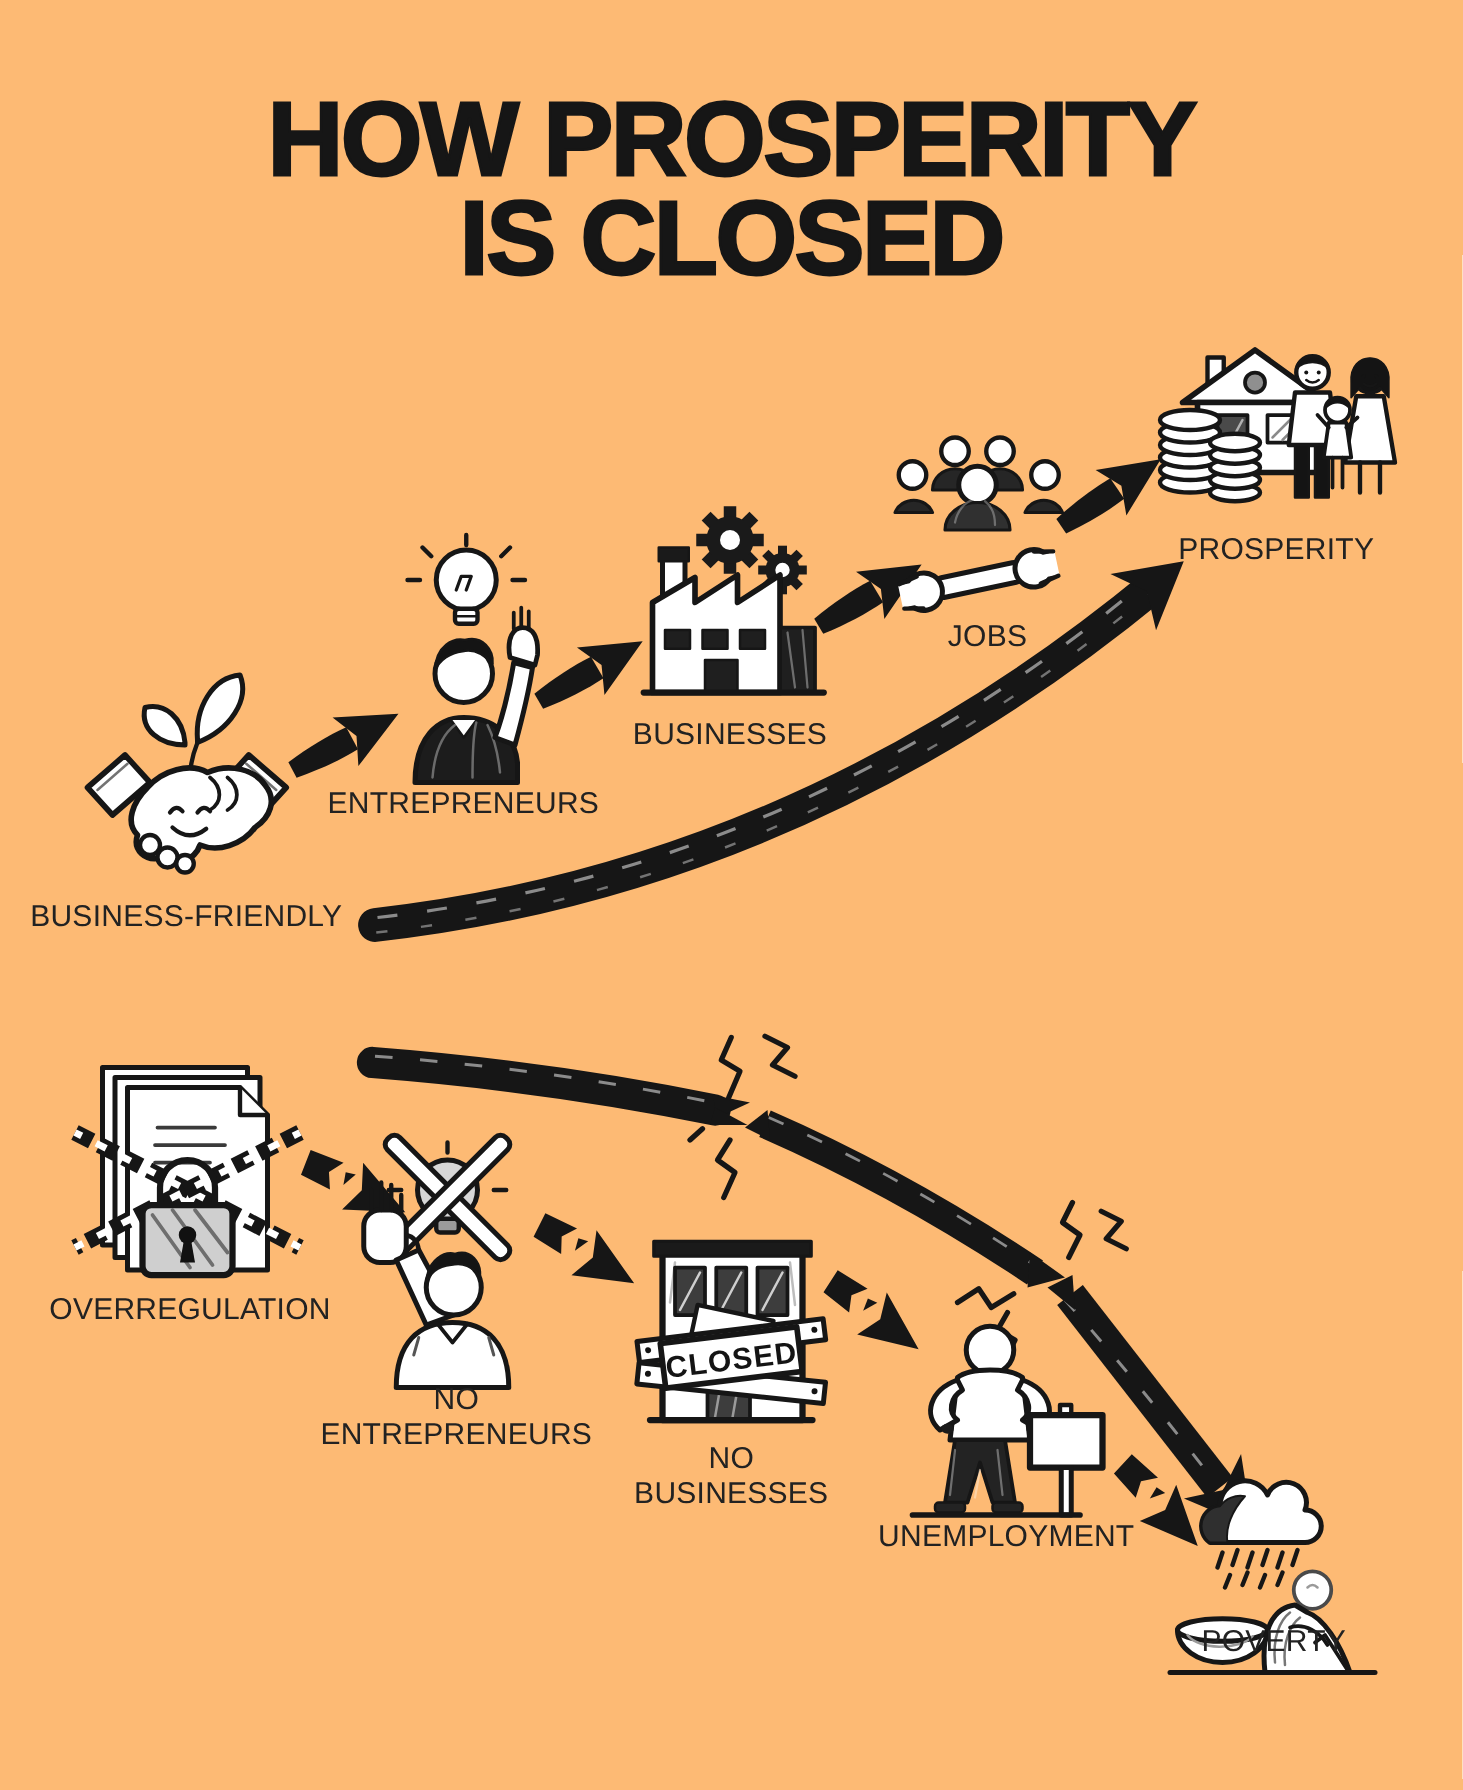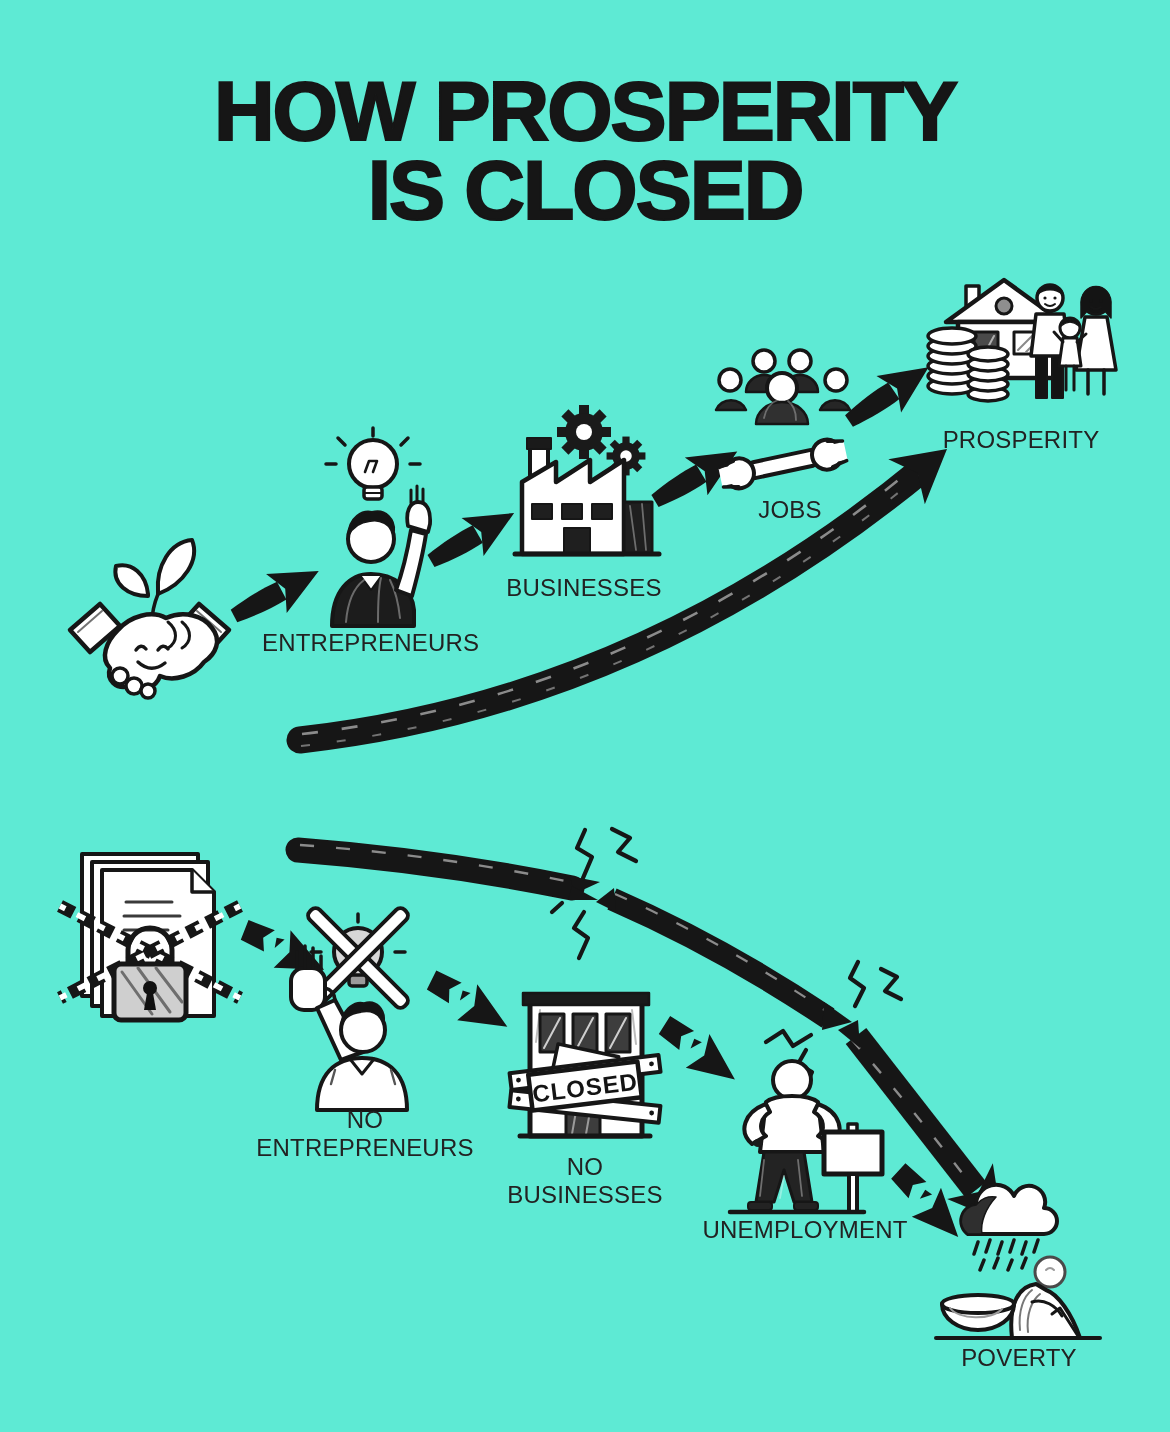--- a/index.html
+++ b/index.html
@@ -1,16 +1,16 @@
 <!DOCTYPE html>
 <html><head>
 <meta charset="utf-8">
 <style>
   html,body{margin:0;padding:0;background:#ffffff;}
-  .page{position:relative;width:1170px;height:1432px;background:#5eead4;overflow:hidden;
+  .page{position:relative;width:1170px;height:1432px;background:#fdba74;overflow:hidden;
         font-family:"Liberation Sans",sans-serif;color:#1f1f1f;}
   .abs{position:absolute;}
   .title{position:absolute;left:0;right:0;top:72px;text-align:center;
          font-weight:bold;font-size:84px;line-height:0.94;letter-spacing:-2px;color:#161616;
          -webkit-text-stroke:2.2px #161616;}
   .lbl{position:absolute;text-align:center;font-weight:normal;font-size:24px;line-height:1.16;
        letter-spacing:0.2px;color:#222222;}
   svg{position:absolute;overflow:visible;}
   svg *{vector-effect:none;}
   text{font-family:"Liberation Sans",sans-serif;}
@@ -356,30 +356,32 @@
     </g>
     <g>
       <path d="M10,120 A36,26 0 0 0 82,120 Z" fill="#ffffff" stroke-width="4"></path>
       <ellipse cx="46" cy="120" rx="36" ry="9" fill="#ffffff" stroke-width="4"></ellipse>
       <path d="M18,124 A28,14 0 0 0 70,125" stroke="#9a9a9a" stroke-width="2" fill="none"></path>
     </g>
     <path d="M4,154 H168" fill="none" stroke-width="4"></path>
   </svg>
 
   <div class="lbl" style="left:24px;top:720px;width:250px">
+    <div>BUSINESS-FRIENDLY</div>
   </div>
   <div class="lbl" style="left:262px;top:629px;width:215px">ENTREPRENEURS</div>
   <div class="lbl" style="left:498px;top:574px;width:172px">BUSINESSES</div>
   <div class="lbl" style="left:728px;top:496px;width:124px">JOBS</div>
   <div class="lbl" style="left:922px;top:426px;width:198px">PROSPERITY</div>
 
+  <div class="lbl" style="left:28px;top:1034px;width:248px">OVERREGULATION</div>
   <div class="lbl" style="left:256px;top:1106px;width:218px">
     <div>NO</div>
     <div>ENTREPRENEURS</div>
   </div>
   <div class="lbl" style="left:496px;top:1153px;width:178px">
     <div>NO</div>
     <div>BUSINESSES</div>
   </div>
   <div class="lbl" style="left:692px;top:1216px;width:226px">UNEMPLOYMENT</div>
-  <div class="lbl" style="left:944px;top:1344px;width:150px">POVERTY</div>
+  <div class="lbl" style="left:944px;top:1300px;width:150px">POVERTY</div>
 
 </div>
 
 </body></html>

